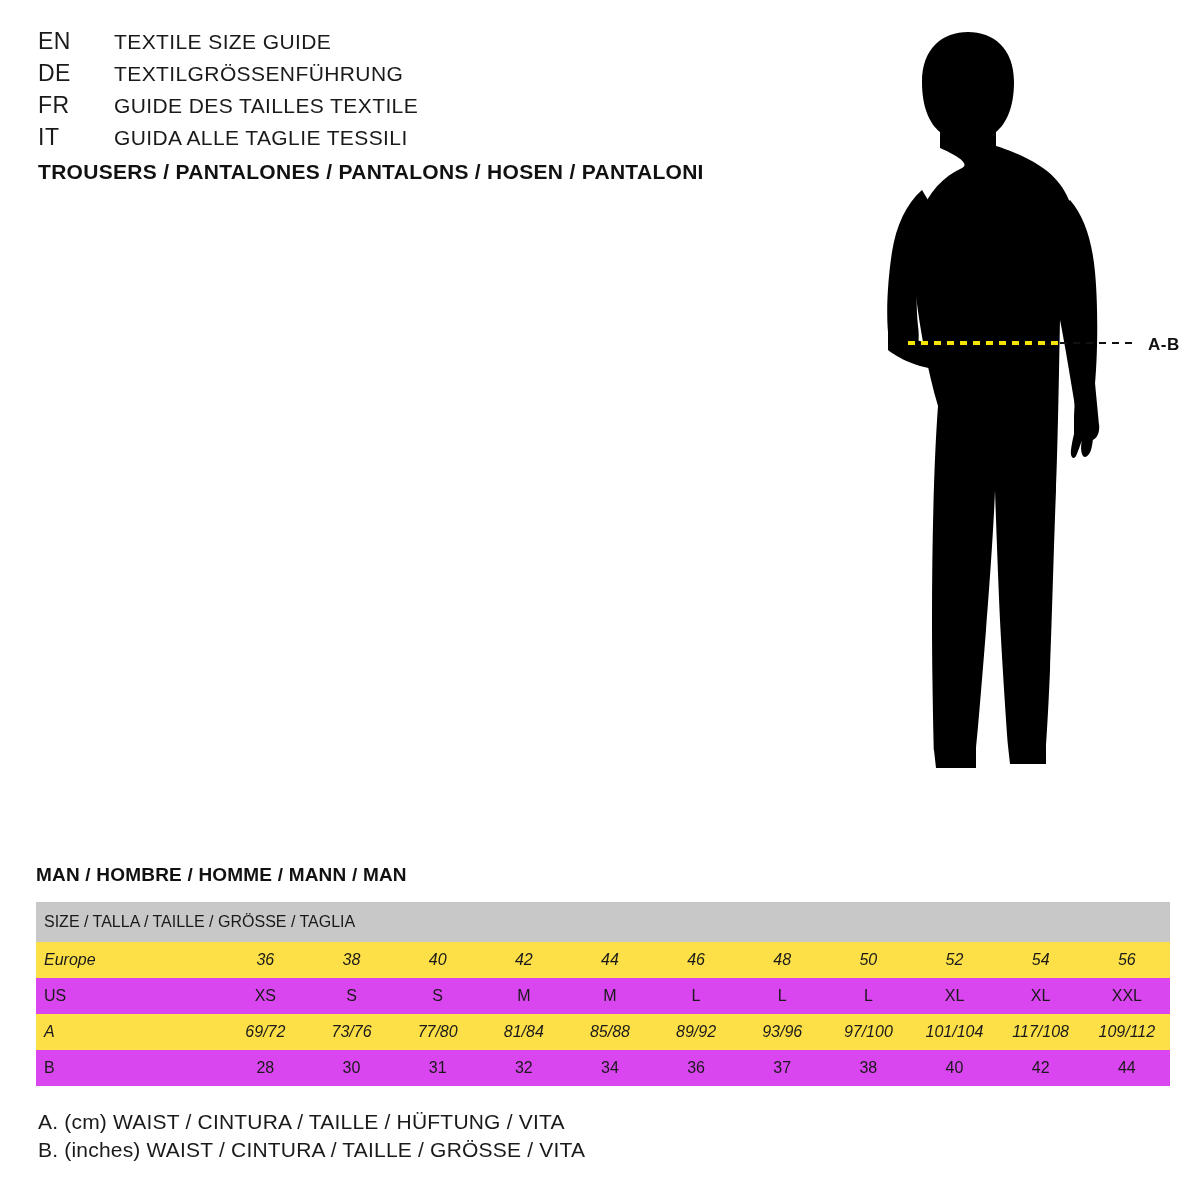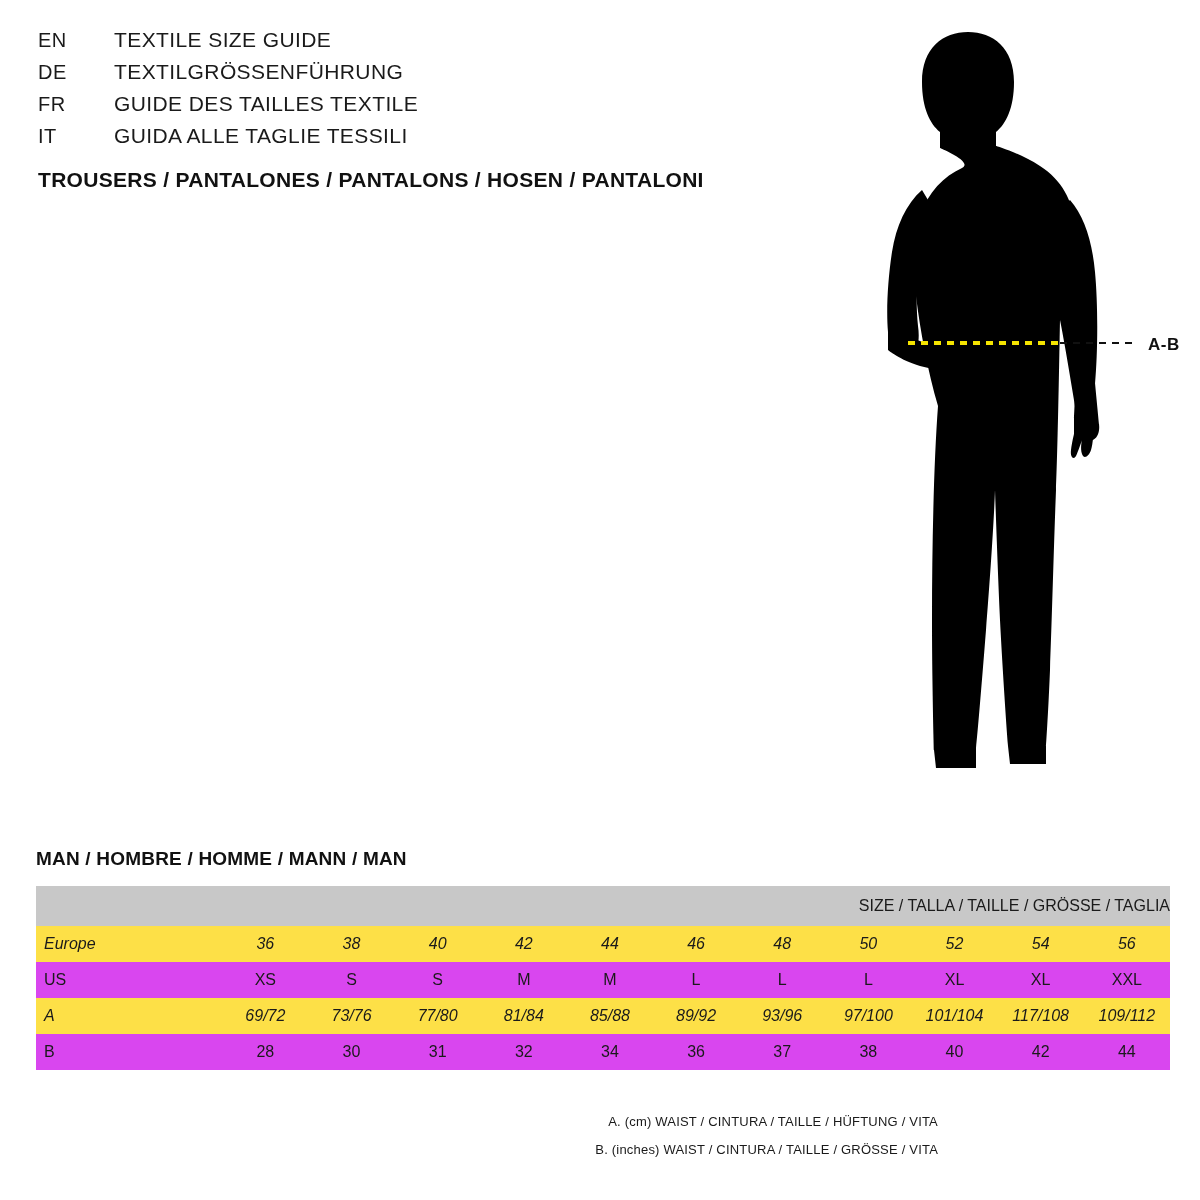--- a/index.html
+++ b/index.html
@@ -23,32 +23,32 @@
     top: 28px;
     width: 760px;
   }
   .lang-row {
     display: flex;
     align-items: baseline;
     height: 32px;
   }
   .lang-code {
     width: 76px;
-    font-size: 20px;
+    font-size: 23px;
     letter-spacing: 0.5px;
     color: #1a1a1a;
   }
   .lang-text {
     font-size: 21px;
     letter-spacing: 0.4px;
     color: #1a1a1a;
     text-transform: uppercase;
   }
   .garment-line {
-    margin-top: 12px;
+    margin-top: 4px;
     font-size: 21px;
     font-weight: bold;
     letter-spacing: 0.3px;
     color: #111;
   }
 
   
   .figure-wrap {
     position: absolute;
     left: 810px;
@@ -74,20 +74,21 @@
     left: 36px;
     top: 848px;
     width: 1134px;
   }
   .table-title {
     font-size: 19px;
     font-weight: bold;
     letter-spacing: 0.2px;
     color: #111;
     margin-bottom: 16px;
+    margin-top: 16px;
   }
   table.size-table {
     border-collapse: collapse;
     width: 1134px;
     table-layout: fixed;
     font-size: 16px;
   }
   table.size-table td {
     padding: 6px 0 6px 0;
     text-align: center;
@@ -95,39 +96,38 @@
     height: 24px;
   }
   table.size-table td.rowlabel {
     text-align: left;
     padding-left: 8px;
   }
   tr.head-row td {
     background: #c8c8c8;
     font-size: 16px;
     font-weight: normal;
-    text-align: right;
+    text-align: left;
     padding-left: 8px;
     height: 28px;
   }
   tr.band-light td { background: #d946ef; }
   tr.band-white td { background: #fde047; font-style: italic; }
 
   .footnotes {
     position: absolute;
     left: 38px;
     top: 1108px;
     width: 900px;
   }
   .footnote {
-    font-size: 13px;
+    font-size: 21px;
     color: #1a1a1a;
     line-height: 28px;
     letter-spacing: 0.2px;
-    text-align: right;
   }
 </style>
 </head>
 <body>
 
 <div class="header">
   <div class="lang-row">
     <span class="lang-code">EN</span>
     <span class="lang-text">TEXTILE SIZE GUIDE</span>
   </div>

